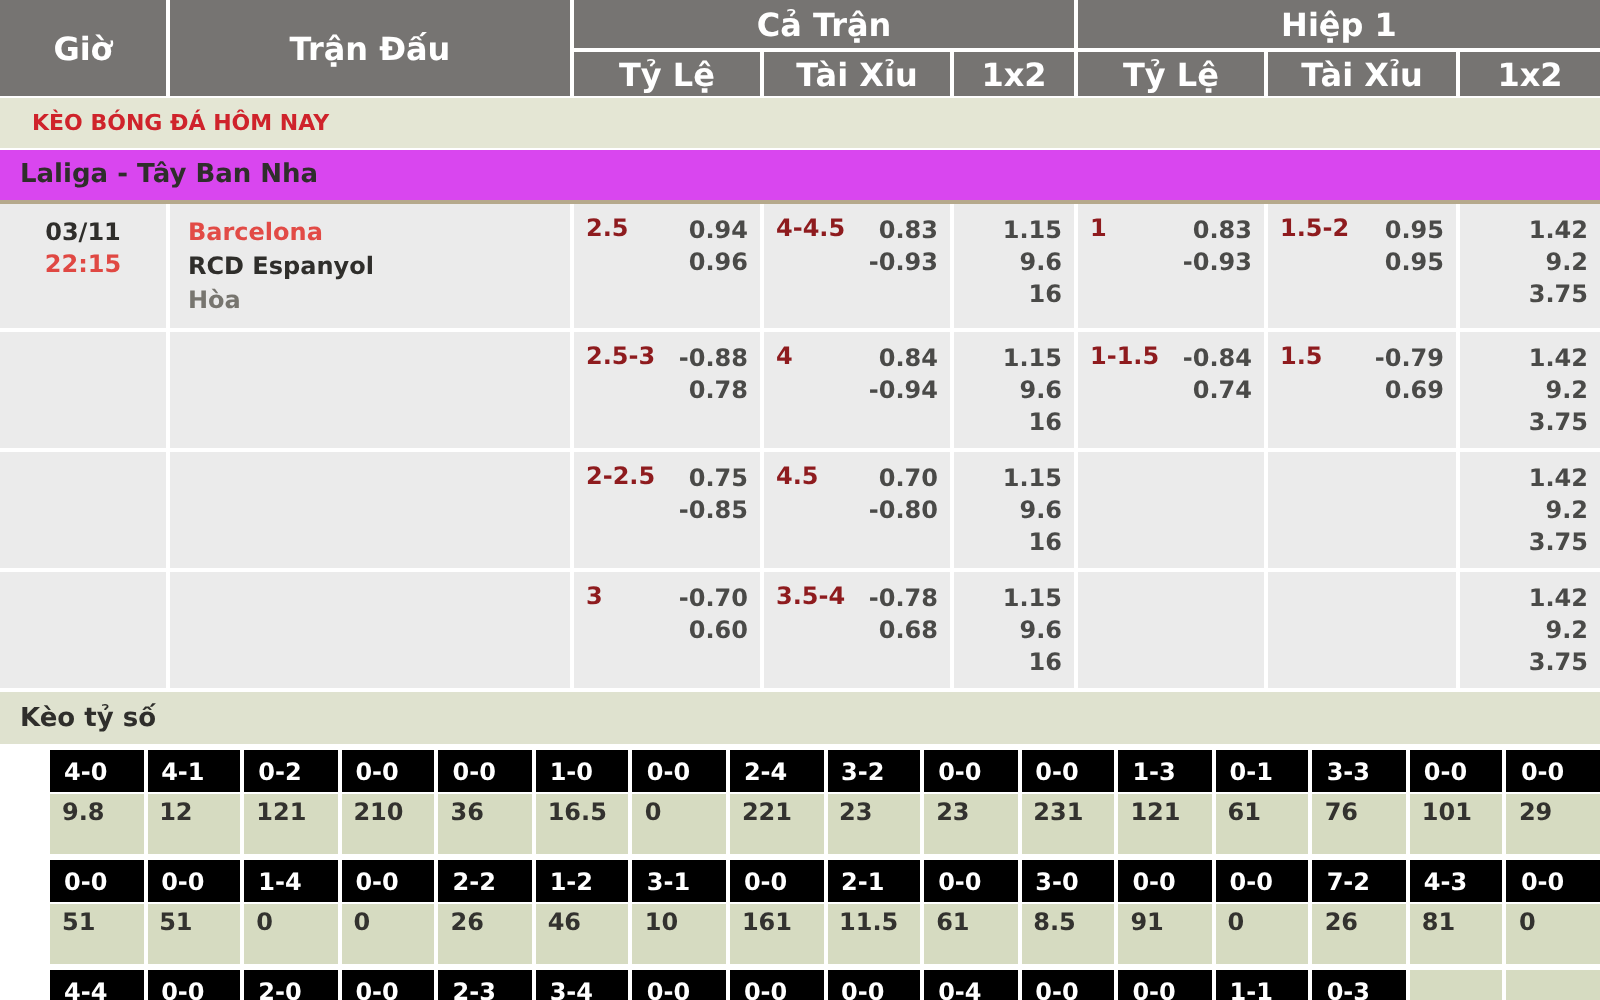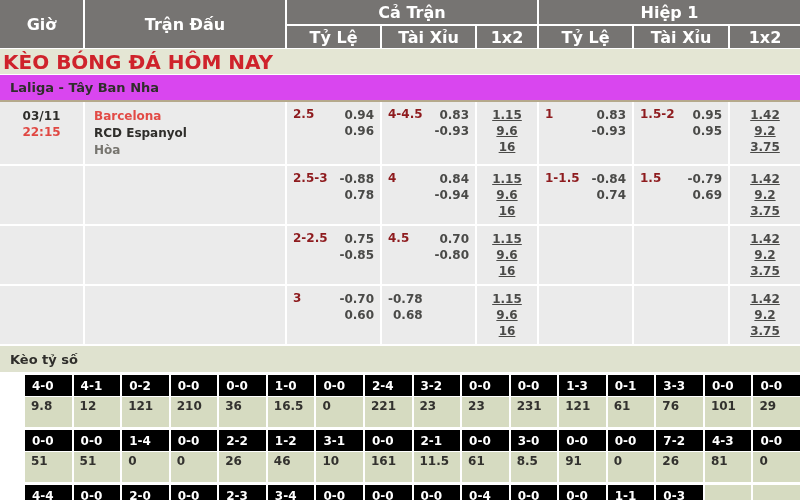--- a/index.html
+++ b/index.html
@@ -22,22 +22,22 @@
     align-items:center; justify-content:center; font-size:16px;
   }
   .hc-time  { grid-column:1; grid-row:1/3; }
   .hc-match { grid-column:2; grid-row:1/3; }
   .hc-full  { grid-column:3/6; grid-row:1; }
   .hc-half  { grid-column:6/9; grid-row:1; }
   .hsub     { grid-row:2; }
   
   .titlebar {
     height:25px; background:#e4e6d4; color:#cf232b;
-    display:flex; align-items:center; padding-left:3px;
-    font-size:20px; margin:1px 0;
+    display:flex; align-items:center; padding-left:16px;
+    font-size:11px; margin:1px 0;
   }
   .leaguebar {
     height:25px; background:#d946ef; color:#2f2e2b;
     display:flex; align-items:center; padding-left:10px;
     font-size:13px; margin-bottom:0;
   }
   
   .odds { border-top:2px solid #b5a98c; }
   .orow {
     display:grid;
@@ -48,21 +48,21 @@
   .ocell.time { text-align:center; padding-top:6px; line-height:16px; }
   .date  { color:#2f2e2b; }
   .clock { color:#e04843; }
   .teams { padding-left:9px; line-height:17px; padding-top:6px; }
   .home  { color:#e24b46; }
   .away  { color:#2f2e2b; }
   .draw  { color:#77756f; }
   .hc { display:flex; justify-content:space-between; }
   .hc .line { color:#8e1b1e; }
   .hc .ladder { text-align:right; line-height:16px; }
-  .x12 { text-align:center; line-height:16px;text-decoration:underline; }
+  .x12 { text-align:right; line-height:16px; }
   
   .scorebar {
     height:26px; background:#dfe2cf; color:#2f2e2b;
     display:flex; align-items:center; padding-left:10px;
     font-size:13px; margin-top:1px;
   }
   .sgroup {
     display:grid; grid-template-columns:repeat(16,1fr);
     grid-template-rows:21px 30px; column-gap:2px; row-gap:1px;
     background:#fff; margin-top:3px;padding-left:25px;
@@ -167,20 +167,21 @@
     <div class="ocell x12">1.42<br>9.2<br>3.75</div>
       </div>
       <div class="orow">
     <div class="ocell time"></div>
     <div class="ocell teams"></div>
     <div class="ocell hc">
        <span class="line">3</span>
        <span class="ladder">-0.70<br>0.60</span>
      </div>
     <div class="ocell hc">
+       <span class="line">3.5-4</span>
        <span class="ladder">-0.78<br>0.68</span>
      </div>
     <div class="ocell x12">1.15<br>9.6<br>16</div>
     <div class="ocell"></div>
     <div class="ocell"></div>
     <div class="ocell x12">1.42<br>9.2<br>3.75</div>
       </div>
     </div>
 
   <div class="scorebar">Kèo tỷ số</div>

